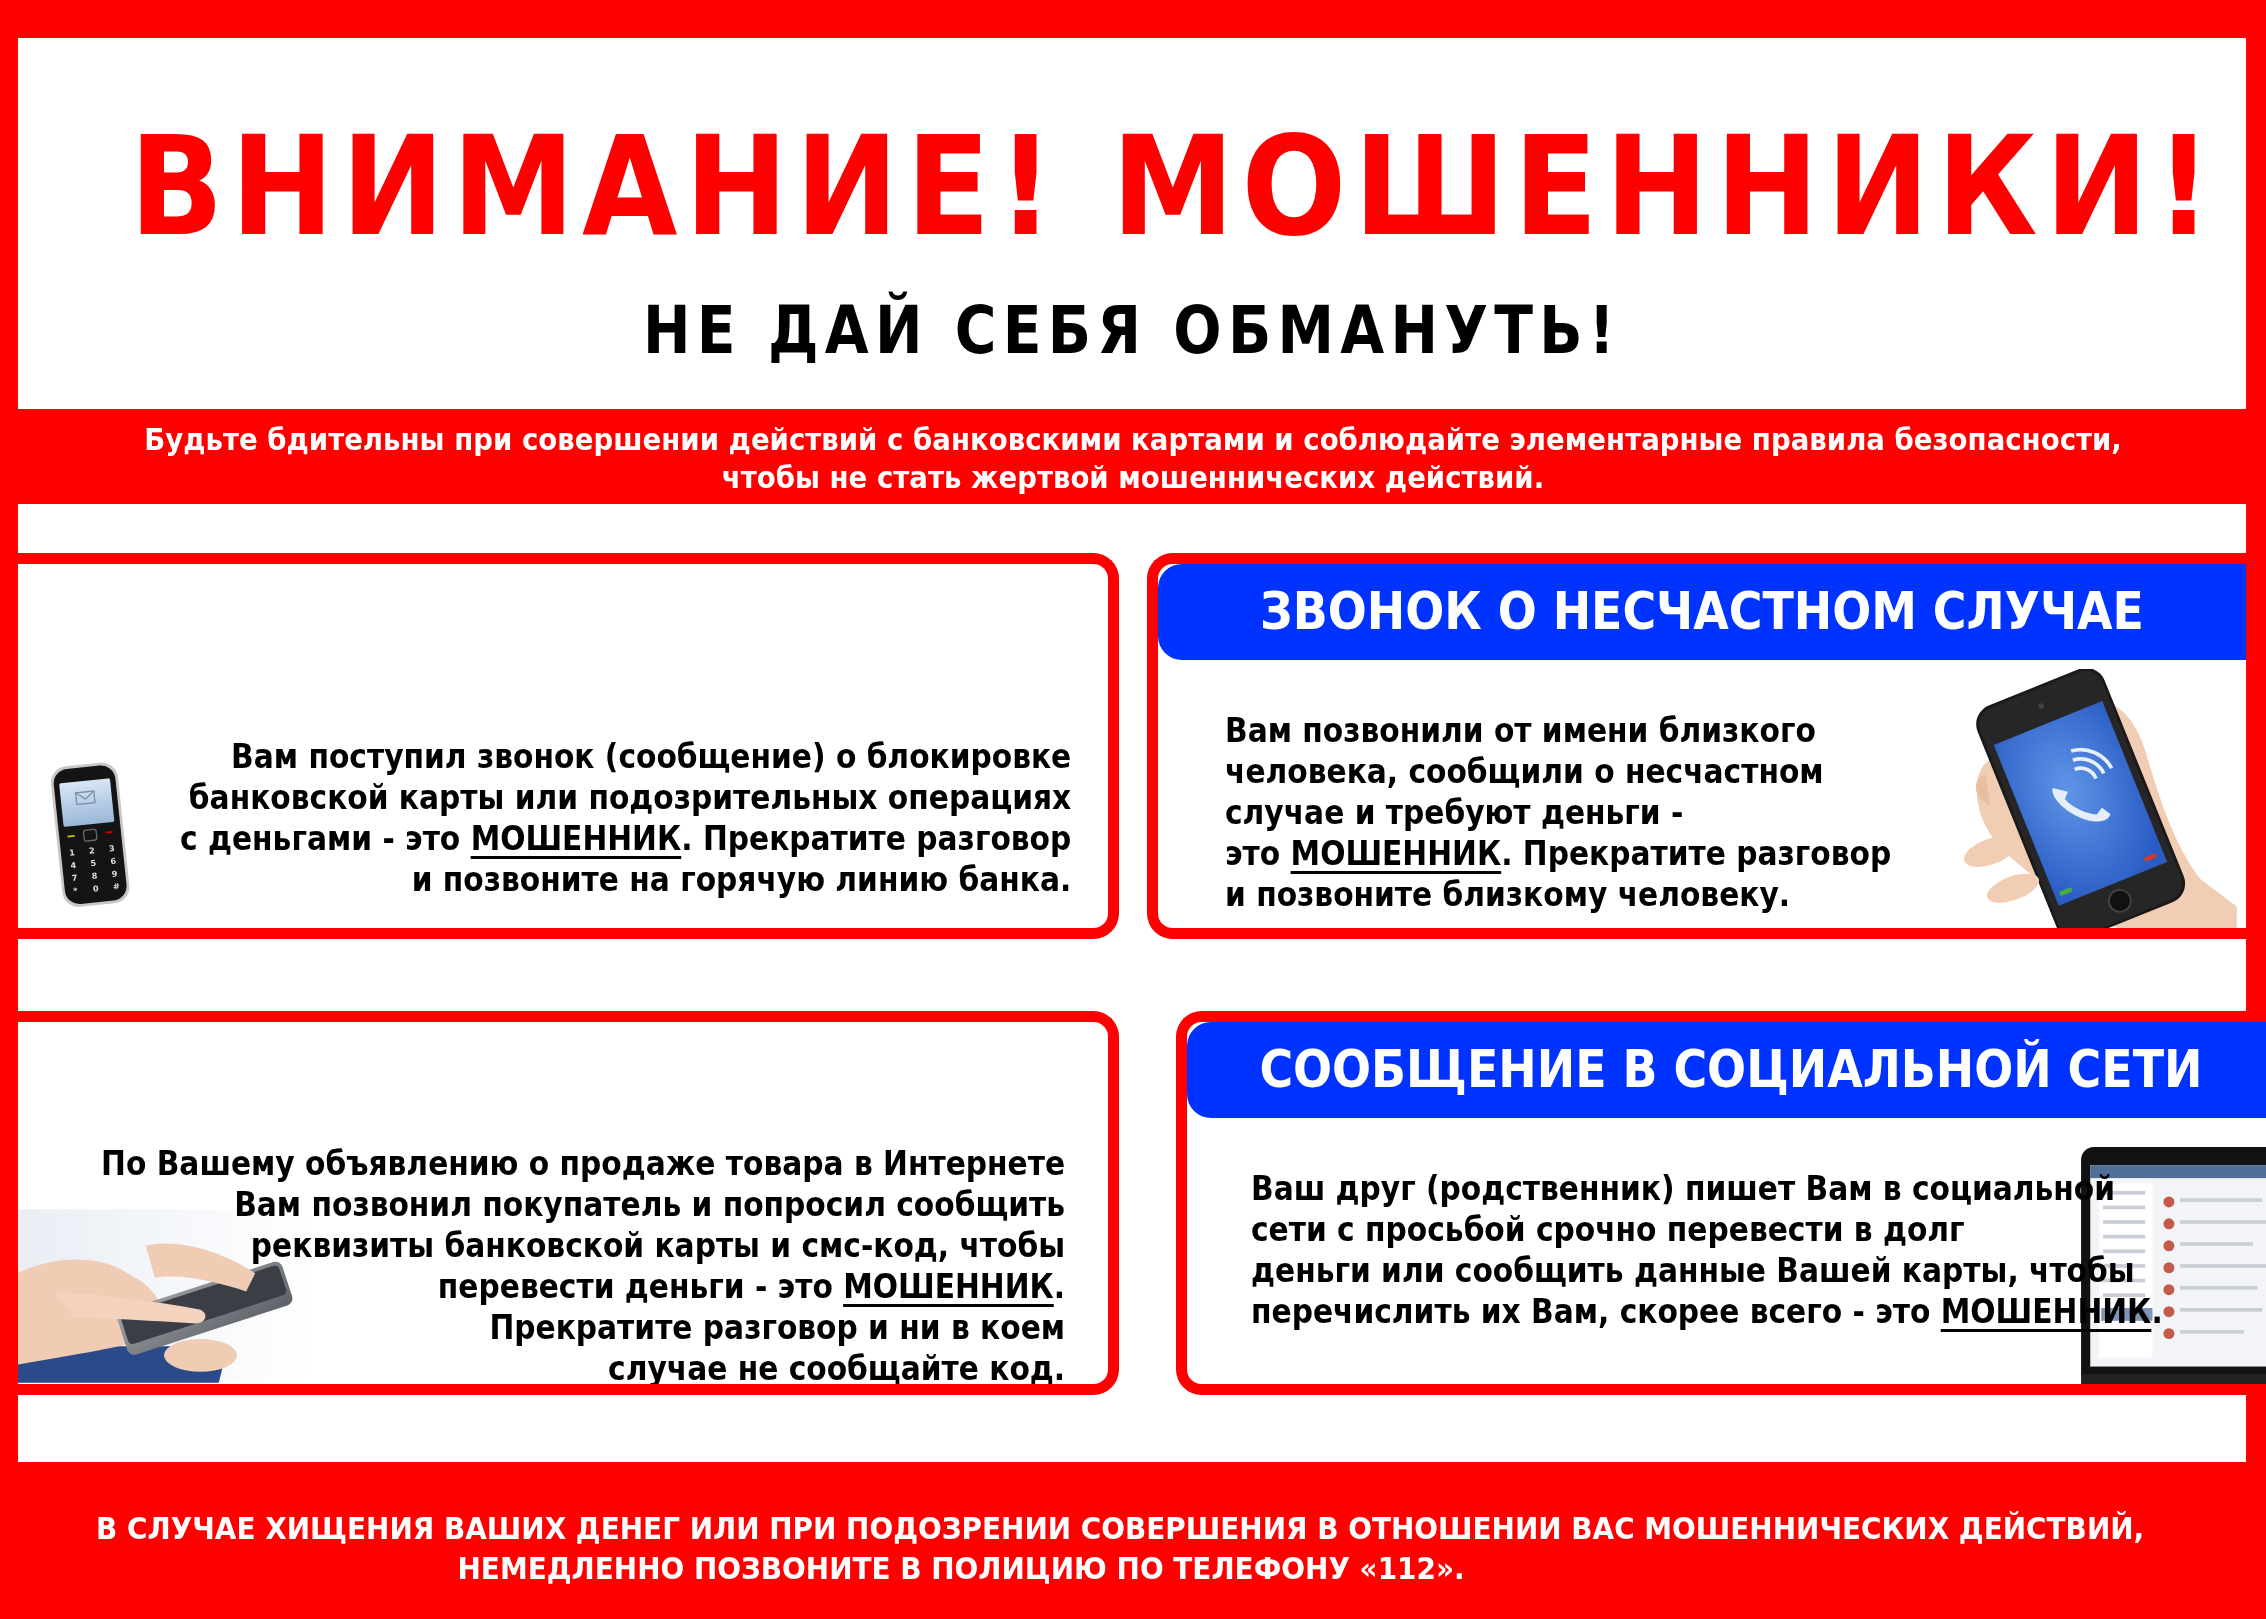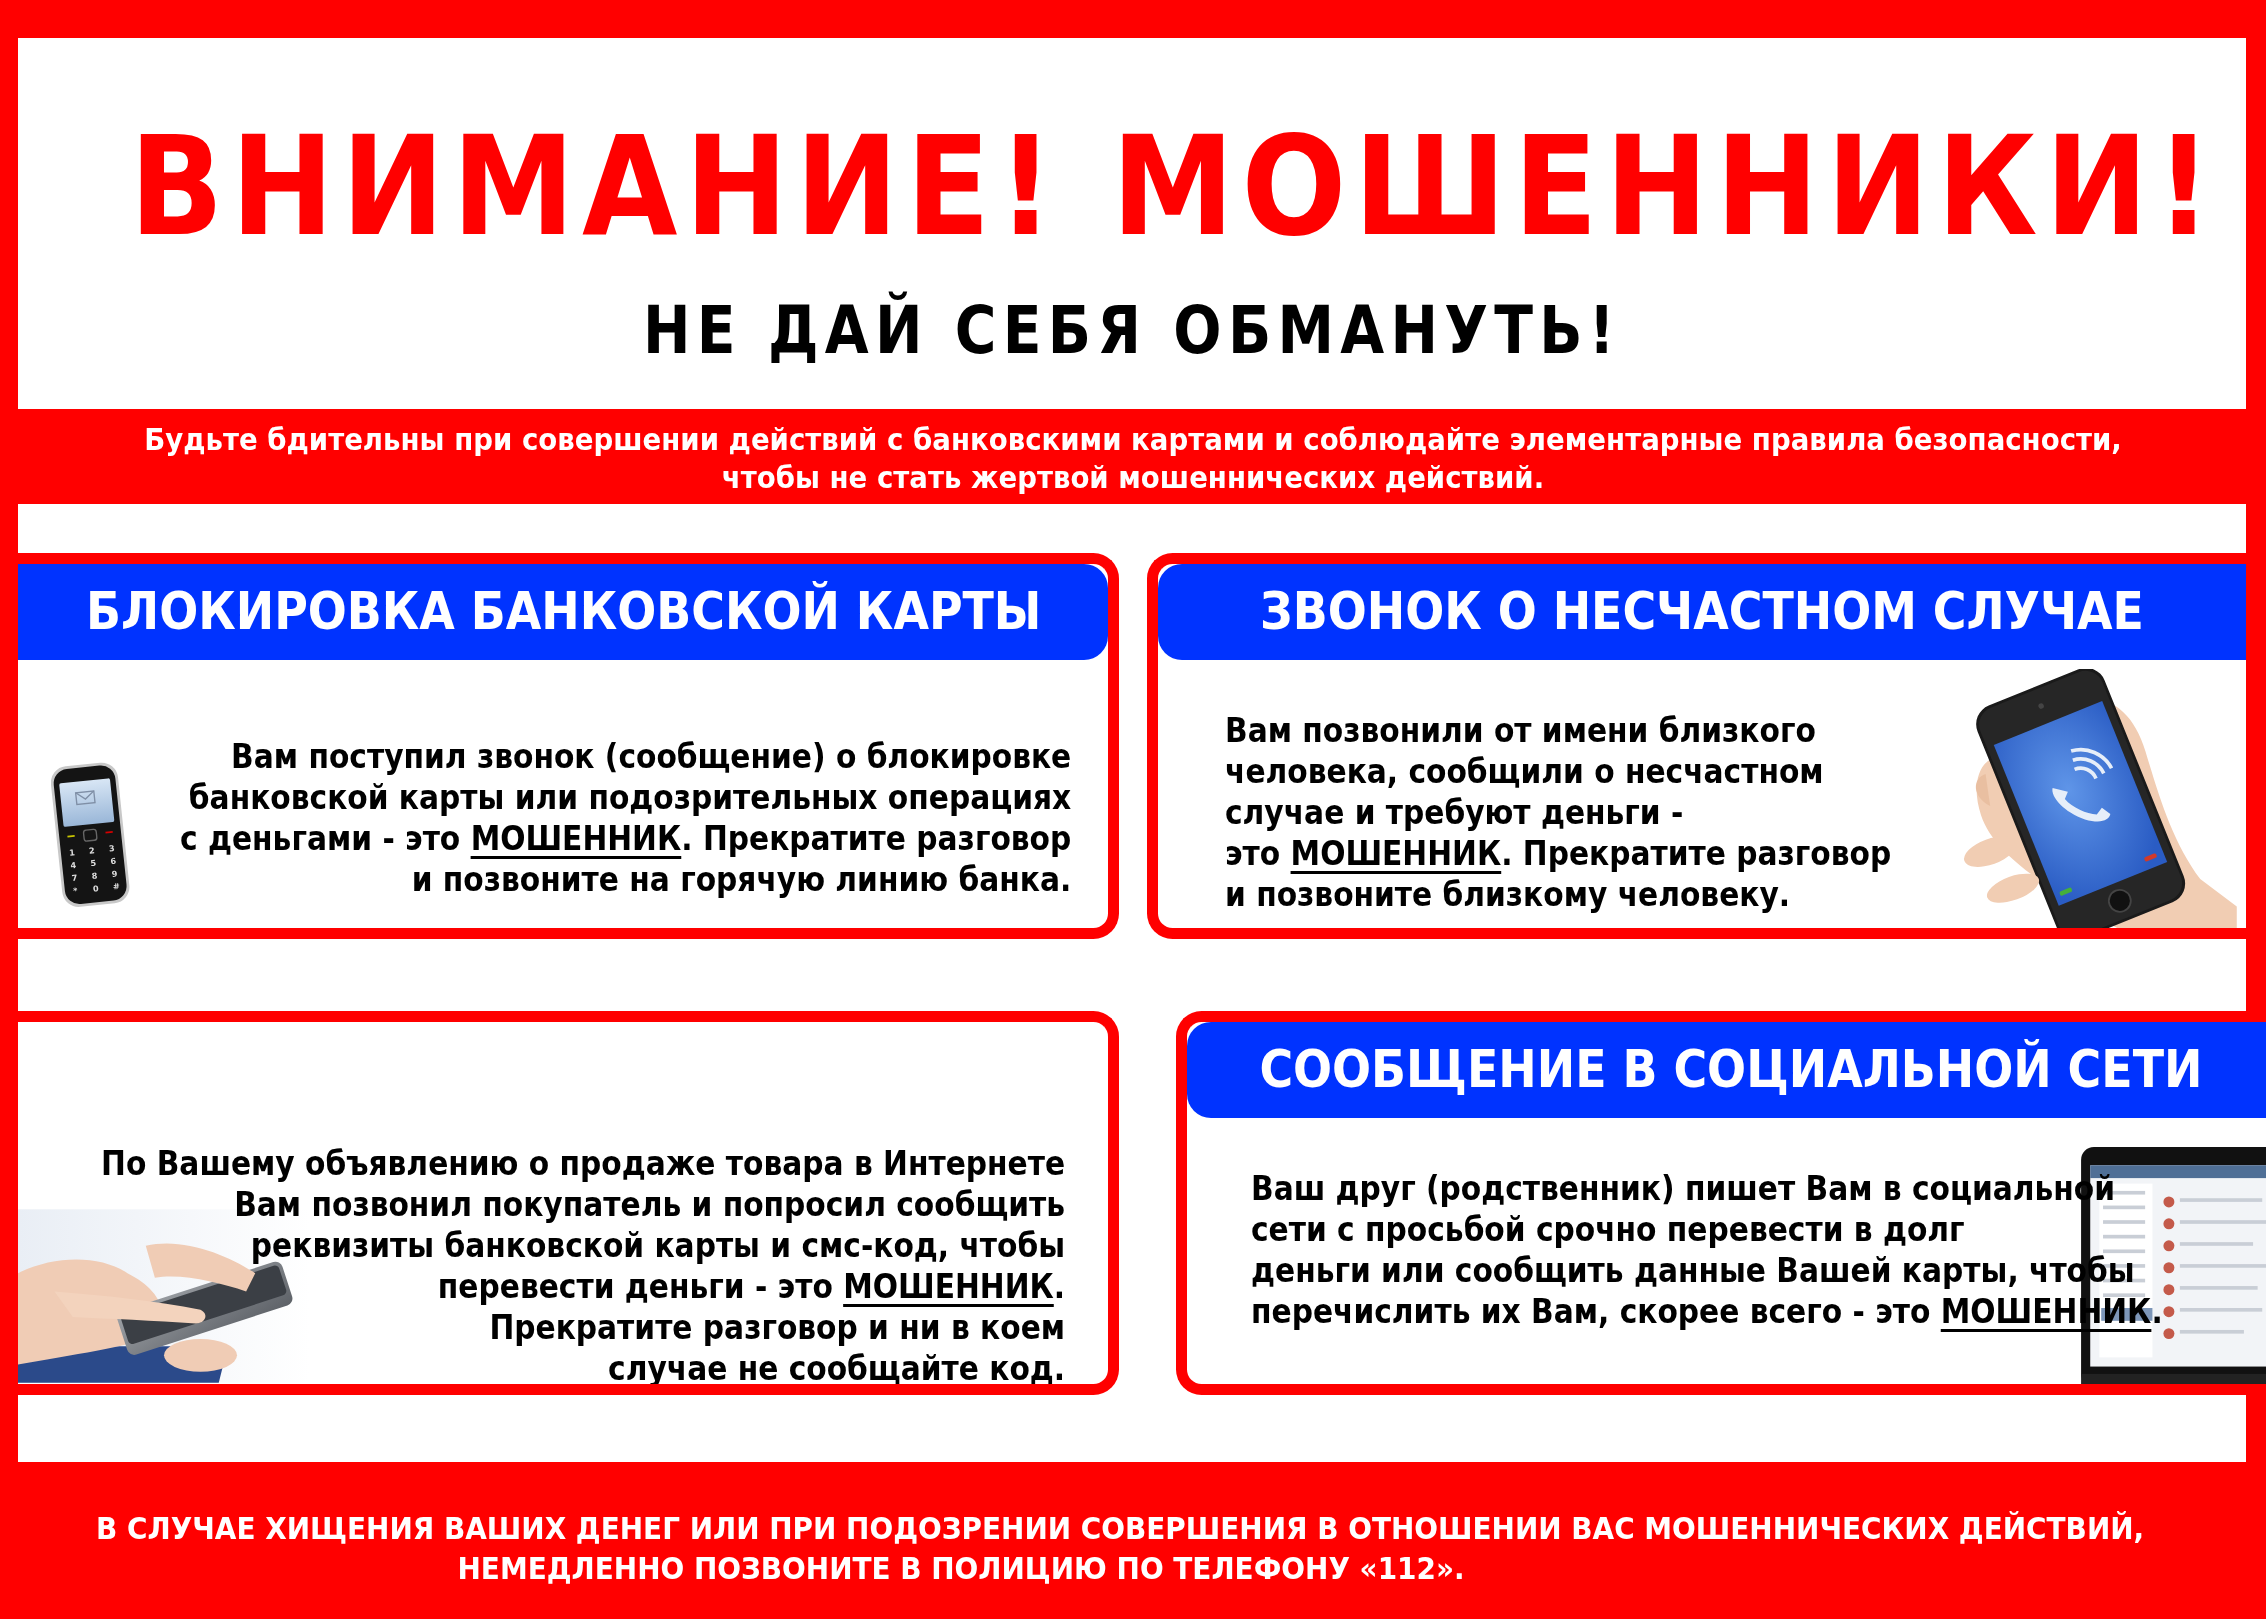--- a/index.html
+++ b/index.html
@@ -84,23 +84,20 @@
 </div>
 
 <div class="banner">
   <span>Будьте бдительны при совершении действий с банковскими картами и соблюдайте элементарные правила безопасности,</span>
   <span>чтобы не стать жертвой мошеннических действий.</span>
 </div>
 
 <div class="body-area"></div>
 
 <div class="card left" style="left:18.3px; top:553px; width:1101px; height:386px;">
-  <div class="card-head">
-    <span>БЛОКИРОВКА БАНКОВСКОЙ КАРТЫ</span>
-  </div>
   <div class="ill" style="left:33px; top:196px; width:82px; height:151px;">
     <svg width="82" height="151" viewBox="0 0 90 165">
       <defs>
         <linearGradient id="scr1" x1="0" y1="0" x2="0" y2="1">
           <stop offset="0" stop-color="#d8e6f5"></stop>
             <stop offset="1" stop-color="#9ab7d8"></stop>
         </linearGradient>
       </defs>
       <rect x="6" y="4" width="74" height="155" rx="18" fill="#c8c8c8" transform="rotate(-6 45 82)"></rect>
       <rect x="9" y="7" width="68" height="149" rx="16" fill="#141414" transform="rotate(-6 45 82)"></rect>

